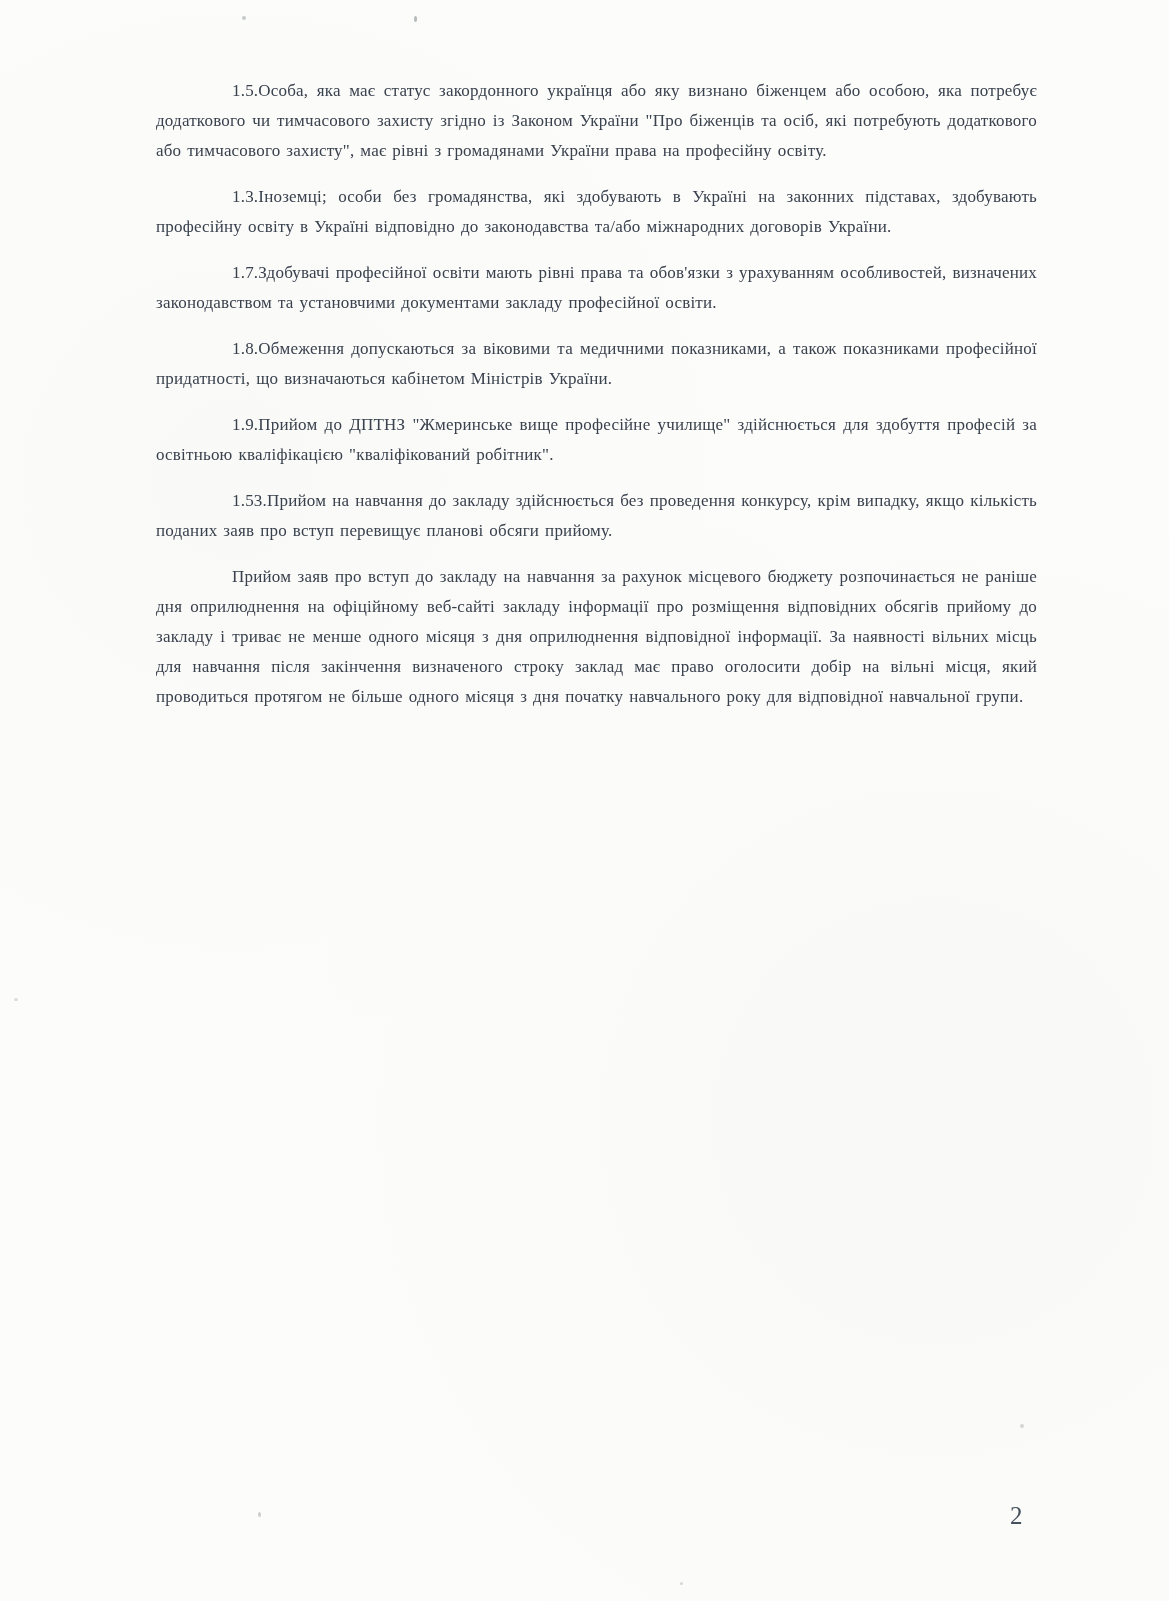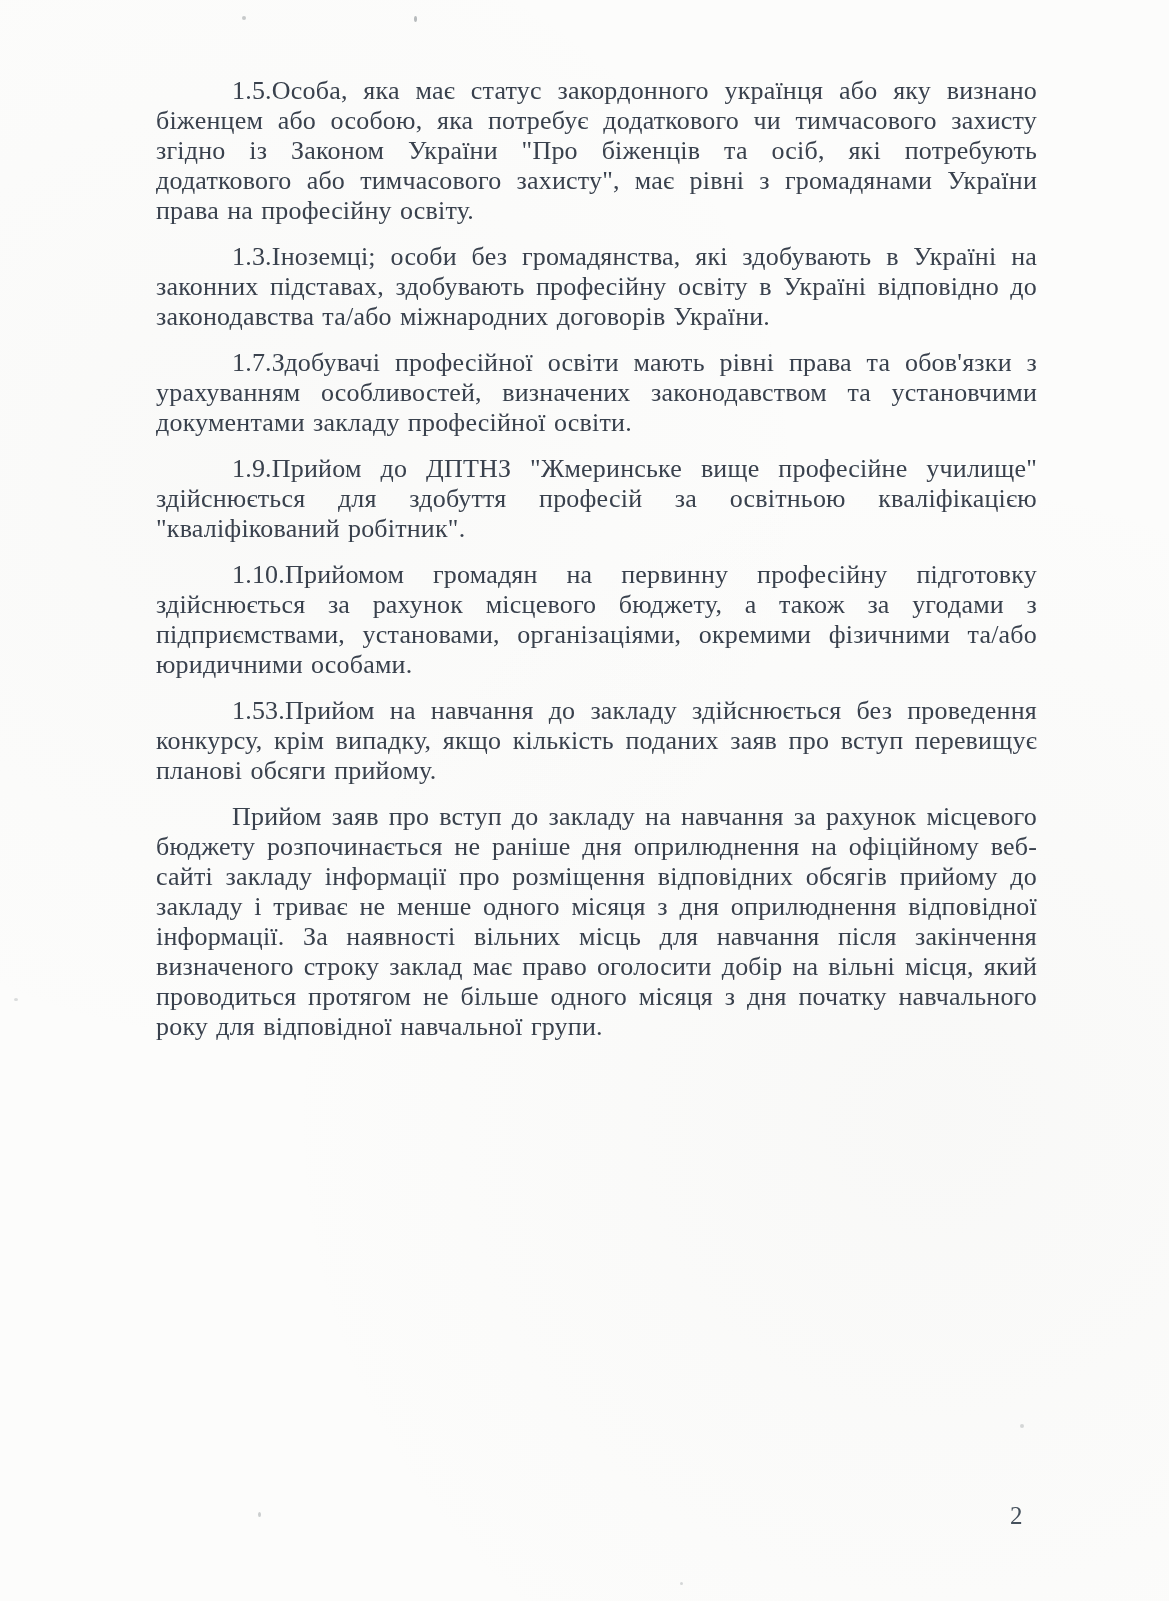--- a/index.html
+++ b/index.html
@@ -25,21 +25,21 @@
       #fcfcfb;
   }
   .content {
     position: absolute;
     top: 76px;
     left: 156px;
     width: 881px;
   }
   .para {
     margin: 0 0 16px 0;
-    font-size: 26px;
+    font-size: 17px;
     line-height: 30px;
     color: #39414d;
     text-align: justify;
     text-indent: 76px;
     word-spacing: 1.5px;
     letter-spacing: 0.2px;
     -webkit-font-smoothing: antialiased;
   }
   .page-number {
     position: absolute;
@@ -71,21 +71,21 @@
   <div class="speck s2"></div>
   <div class="speck s3"></div>
   <div class="speck s4"></div>
   <div class="speck s5"></div>
   <div class="speck s6"></div>
 
   <div class="content">
     <p class="para">1.5.Особа, яка має статус закордонного українця або яку визнано біженцем або особою, яка потребує додаткового чи тимчасового захисту згідно із Законом України "Про біженців та осіб, які потребують додаткового або тимчасового захисту", має рівні з громадянами України права на професійну освіту.</p>
     <p class="para">1.3.Іноземці; особи без громадянства, які здобувають в Україні на законних підставах, здобувають професійну освіту в Україні відповідно до законодавства та/або міжнародних договорів України.</p>
     <p class="para">1.7.Здобувачі професійної освіти мають рівні права та обов'язки з урахуванням особливостей, визначених законодавством та установчими документами закладу професійної освіти.</p>
+    <p class="para">1.8.Обмеження допускаються за віковими та медичними показниками, а також показниками професійної придатності, що визначаються кабінетом Міністрів України.</p>
     <p class="para">1.9.Прийом до ДПТНЗ "Жмеринське вище професійне училище" здійснюється для здобуття професій за освітньою кваліфікацією "кваліфікований робітник".</p>
-    <p class="para">1.10.Прийомом громадян на первинну професійну підготовку здійснюється за рахунок місцевого бюджету, а також за угодами з підприємствами, установами, організаціями, окремими фізичними та/або юридичними особами.</p>
     <p class="para">1.53.Прийом на навчання до закладу здійснюється без проведення конкурсу, крім випадку, якщо кількість поданих заяв про вступ перевищує планові обсяги прийому.</p>
     <p class="para">Прийом заяв про вступ до закладу на навчання за рахунок місцевого бюджету розпочинається не раніше дня оприлюднення на офіційному веб-сайті закладу інформації про розміщення відповідних обсягів прийому до закладу і триває не менше одного місяця з дня оприлюднення відповідної інформації. За наявності вільних місць для навчання після закінчення визначеного строку заклад має право оголосити добір на вільні місця, який проводиться протягом не більше одного місяця з дня початку навчального року для відповідної навчальної групи.</p>
   </div>
 
   <div class="page-number">2</div>
 
 </div>
 
 </body></html>

